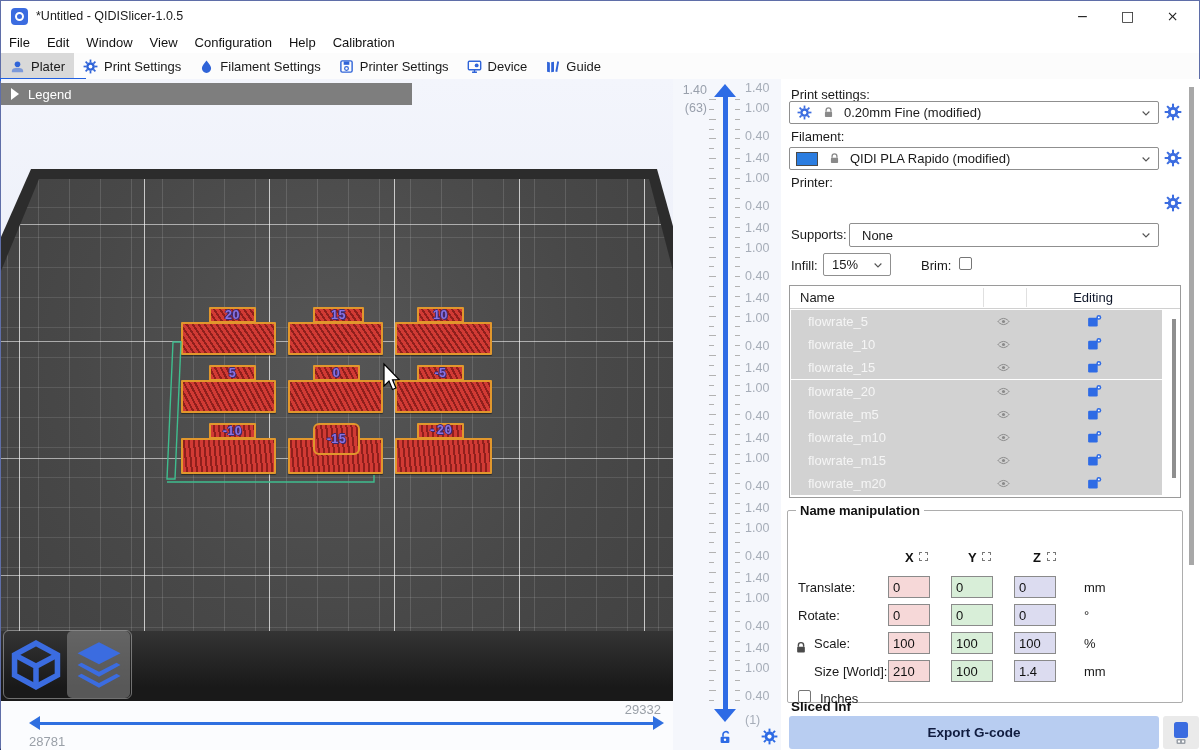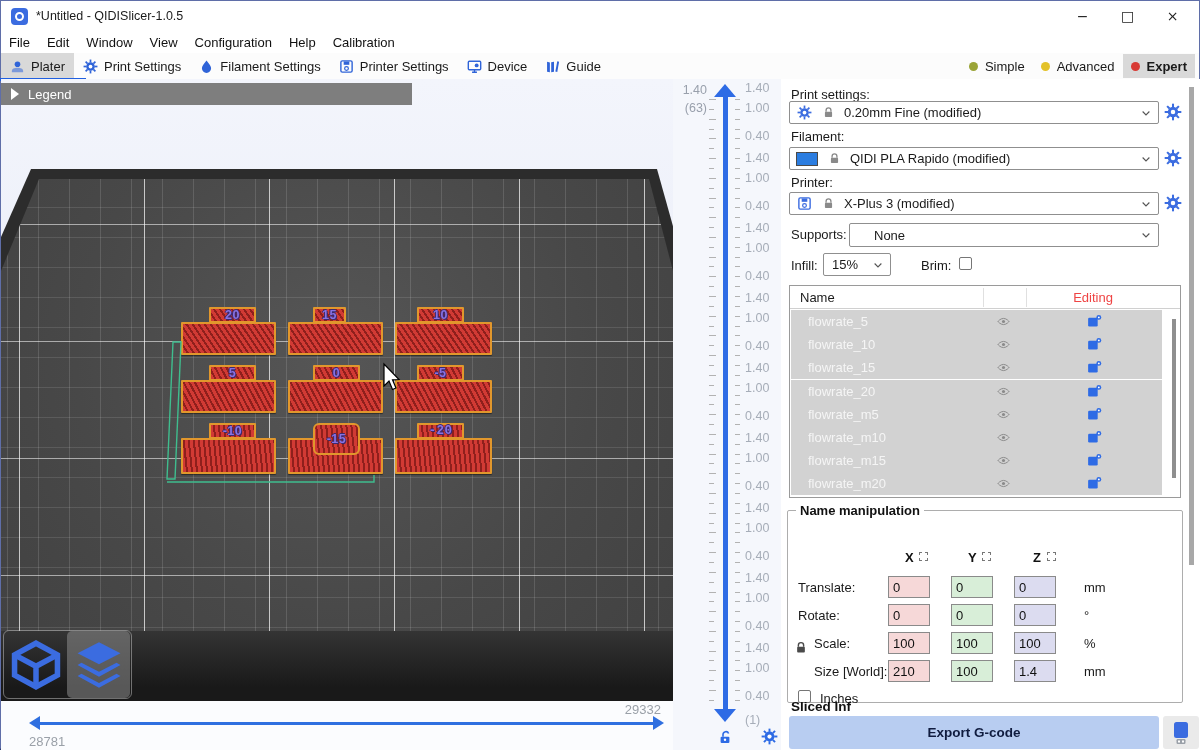--- a/index.html
+++ b/index.html
@@ -106,21 +106,21 @@
   .swatch { width:22px; height:14px; margin-left:6px; background:#2b7de0; border:1px solid #4a4a4a; flex:none; }
   .gear-btn { position:absolute; left:383px; width:18px; height:18px; color:#3b6ce0; }
 
   #supports-combo { left:68px; width:310px; }
   #infill-combo { left:42px; width:68px; }
   .checkbox { position:absolute; width:13px; height:13px; border:1px solid #767676; border-radius:2px; background:#fff; }
 
   #objlist { position:absolute; left:8px; top:206px; width:392px; height:213px; border:1px solid #9a9a9a; background:#fff; }
   #objlist-header { position:absolute; left:0; top:0; width:100%; height:23px; border-bottom:1px solid #d0d0d0; }
   #col-name { position:absolute; left:10px; top:4px; font-size:13px; color:#1a1a1a; }
-  #col-editing { position:absolute; left:258px; top:4px; width:90px; text-align:center; font-size:13px; color:#ef4444; }
+  #col-editing { position:absolute; left:258px; top:4px; width:90px; text-align:center; font-size:13px; color:#0f172a; }
   .hsep { position:absolute; top:2px; width:1px; height:19px; background:#e0e0e0; }
   .objrow { position:absolute; left:1px; width:371px; height:23px; background:#d2d2d2; }
   .objrow .rname { position:absolute; left:17px; top:4px; font-size:13px; color:#f5f5f5; }
   .objrow .eye { position:absolute; left:205px; top:5px; width:15px; height:13px; color:#8a8a8a; }
   .objrow .edit { position:absolute; left:296px; top:4px; width:15px; height:15px; color:#2e6be5; }
   #list-thumb { position:absolute; left:382px; top:33px; width:4px; height:159px; background:#8f8f8f; }
   #panel-thumb { position:absolute; left:408px; top:8px; width:5px; height:478px; background:#a8a8a8; }
 
   #groupbox { position:absolute; left:6px; top:424px; width:396px; height:200px;
               border:1px solid #adadad; border-radius:2px; }
@@ -282,46 +282,32 @@
           </svg>
           <span>Device</span>
         </div>
         <div class="tab">
           <svg>
             <use href="#i-book"></use>
           </svg>
           <span>Guide</span>
         </div>
       </div>
-    <div id="modes">
-        <div class="mode">
-          <span class="dot" style="background: rgb(154, 164, 55);"></span>
-          <span>Simple</span>
-        </div>
-        <div class="mode">
-          <span class="dot" style="background: rgb(227, 194, 41);"></span>
-          <span>Advanced</span>
-        </div>
-        <div class="mode active">
-          <span class="dot" style="background: rgb(216, 58, 52);"></span>
-          <span>Expert</span>
-        </div>
-      </div>
   </div>
 
   <div id="viewport">
     <div id="bed-frame"></div>
     <div id="bed-surface"></div>
     <div id="bed-front"></div>
     <div id="bottom-strip"></div>
     <div id="plate-objects">
         <div class="plate-obj" style="left: 180px; top: 243px; width: 95px; height: 33px; background: repeating-linear-gradient(56deg, rgb(209, 58, 52) 0px, rgb(209, 58, 52) 3px, rgb(143, 31, 28) 3px, rgb(143, 31, 28) 5px);"></div>
         <div class="plate-tab" style="left: 208px; top: 228px; width: 47px; height: 16px; background: repeating-linear-gradient(56deg, rgb(209, 58, 52) 0px, rgb(209, 58, 52) 3px, rgb(143, 31, 28) 3px, rgb(143, 31, 28) 5px);">20</div>
         <div class="plate-obj" style="left: 287px; top: 243px; width: 95px; height: 33px; background: repeating-linear-gradient(56deg, rgb(209, 58, 52) 0px, rgb(209, 58, 52) 3px, rgb(143, 31, 28) 3px, rgb(143, 31, 28) 5px);"></div>
-        <div class="plate-tab" style="left: 312px; top: 228px; width: 33px; height: 16px; background: repeating-linear-gradient(56deg, rgb(209, 58, 52) 0px, rgb(209, 58, 52) 3px, rgb(143, 31, 28) 3px, rgb(143, 31, 28) 5px);">15</div>
+        <div class="plate-tab" style="left: 312px; top: 228px; width: 51px; height: 16px; background: repeating-linear-gradient(56deg, rgb(209, 58, 52) 0px, rgb(209, 58, 52) 3px, rgb(143, 31, 28) 3px, rgb(143, 31, 28) 5px);">15</div>
         <div class="plate-obj" style="left: 394px; top: 243px; width: 97px; height: 33px; background: repeating-linear-gradient(56deg, rgb(209, 58, 52) 0px, rgb(209, 58, 52) 3px, rgb(143, 31, 28) 3px, rgb(143, 31, 28) 5px);"></div>
         <div class="plate-tab" style="left: 416px; top: 228px; width: 47px; height: 16px; background: repeating-linear-gradient(56deg, rgb(209, 58, 52) 0px, rgb(209, 58, 52) 3px, rgb(143, 31, 28) 3px, rgb(143, 31, 28) 5px);">10</div>
         <div class="plate-obj" style="left: 180px; top: 301px; width: 95px; height: 33px; background: repeating-linear-gradient(62deg, rgb(209, 58, 52) 0px, rgb(209, 58, 52) 3px, rgb(143, 31, 28) 3px, rgb(143, 31, 28) 5px);"></div>
         <div class="plate-tab" style="left: 208px; top: 286px; width: 47px; height: 16px; background: repeating-linear-gradient(62deg, rgb(209, 58, 52) 0px, rgb(209, 58, 52) 3px, rgb(143, 31, 28) 3px, rgb(143, 31, 28) 5px);">5</div>
         <div class="plate-obj" style="left: 287px; top: 301px; width: 95px; height: 33px; background: repeating-linear-gradient(62deg, rgb(209, 58, 52) 0px, rgb(209, 58, 52) 3px, rgb(143, 31, 28) 3px, rgb(143, 31, 28) 5px);"></div>
         <div class="plate-tab" style="left: 312px; top: 286px; width: 47px; height: 16px; background: repeating-linear-gradient(62deg, rgb(209, 58, 52) 0px, rgb(209, 58, 52) 3px, rgb(143, 31, 28) 3px, rgb(143, 31, 28) 5px);">0</div>
         <div class="plate-obj" style="left: 394px; top: 301px; width: 97px; height: 33px; background: repeating-linear-gradient(62deg, rgb(209, 58, 52) 0px, rgb(209, 58, 52) 3px, rgb(143, 31, 28) 3px, rgb(143, 31, 28) 5px);"></div>
         <div class="plate-tab" style="left: 416px; top: 286px; width: 47px; height: 16px; background: repeating-linear-gradient(62deg, rgb(209, 58, 52) 0px, rgb(209, 58, 52) 3px, rgb(143, 31, 28) 3px, rgb(143, 31, 28) 5px);">-5</div>
         <div class="plate-obj" style="left: 180px; top: 359px; width: 95px; height: 36px; background: repeating-linear-gradient(84deg, rgb(209, 58, 52) 0px, rgb(209, 58, 52) 3px, rgb(143, 31, 28) 3px, rgb(143, 31, 28) 5px);"></div>
         <div class="plate-tab" style="left: 208px; top: 344px; width: 47px; height: 16px; background: repeating-linear-gradient(84deg, rgb(209, 58, 52) 0px, rgb(209, 58, 52) 3px, rgb(143, 31, 28) 3px, rgb(143, 31, 28) 5px);">-10</div>
@@ -556,39 +542,27 @@
       <span class="ctext">QIDI PLA Rapido (modified)</span>
       <svg class="chev">
           <use href="#i-chev"></use>
         </svg>
     </div>
     <svg class="gear-btn" style="top:70px">
         <use href="#i-gear"></use>
       </svg>
 
     <div class="plabel" style="top:96px">Printer:</div>
-    <div class="combo" style="top:113px">
-      <svg class="type-ico">
-          <use href="#i-printer"></use>
-        </svg>
-      <svg class="lock-ico">
-          <use href="#i-lock"></use>
-        </svg>
-      <span class="ctext">X-Plus 3 (modified)</span>
-      <svg class="chev">
-          <use href="#i-chev"></use>
-        </svg>
-    </div>
     <svg class="gear-btn" style="top:115px">
         <use href="#i-gear"></use>
       </svg>
 
     <div class="plabel" style="top:148px">Supports:</div>
     <div class="combo" id="supports-combo" style="top:144px;height:24px">
-      <span class="ctext" style="margin-left:24px">None</span>
+      <span class="ctext" style="margin-left:12px">None</span>
       <svg class="chev">
           <use href="#i-chev"></use>
         </svg>
     </div>
 
     <div class="plabel" style="top:179px">Infill:</div>
     <div class="combo" id="infill-combo" style="top:174px">
       <span class="ctext" style="margin-left:8px">15%</span>
       <svg class="chev">
           <use href="#i-chev"></use>

